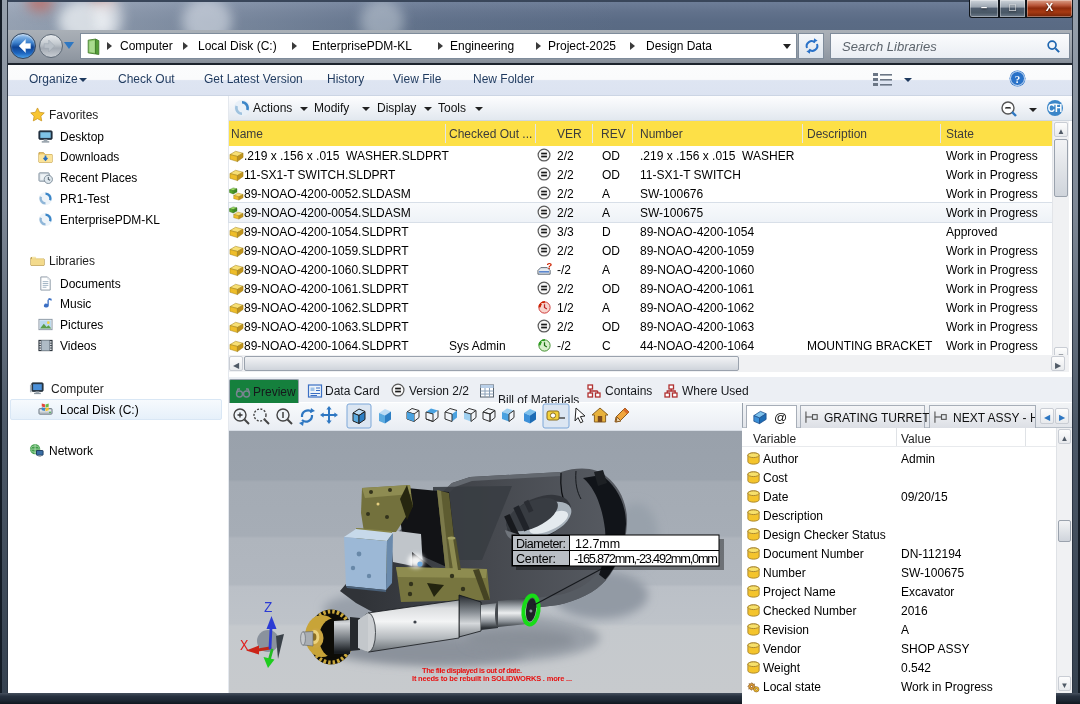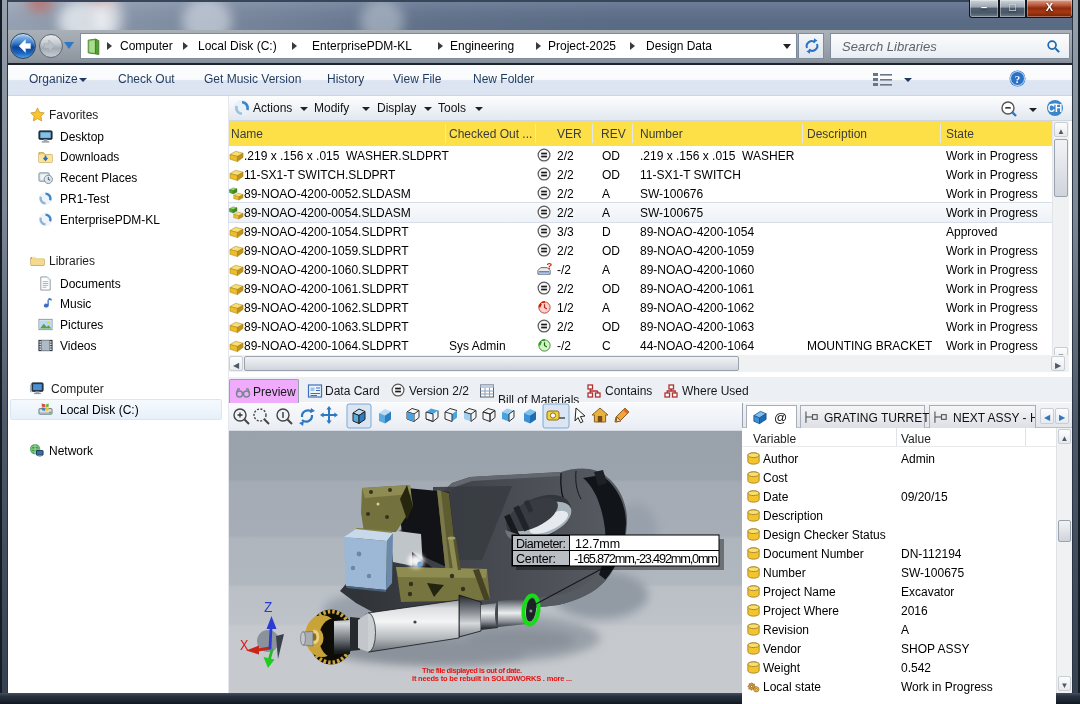--- a/index.html
+++ b/index.html
@@ -100,21 +100,21 @@
 #vscroll { left:1052px; top:121px; width:17px; height:243px; background:#f0f1f3; border-left:1px solid #e2e4e8; }
 #hscroll { left:229px; top:355px; width:840px; height:17px; background:#f0f1f3; }
 .scrollbtn { position:absolute; background:linear-gradient(180deg,#fdfdfd,#e8eaed); border:1px solid #c9cdd4; border-radius:2px; }
 .thumb { position:absolute; background:linear-gradient(180deg,#f2f3f5,#cfd4db); border:1px solid #9aa2ad; border-radius:2px; }
 .arrowglyph { position:absolute; left:0; right:0; text-align:center; color:#505a66; font-size:8px; }
 
 
 #botgap { left:229px; top:372px; width:843px; height:5px; background:#fff; }
 #tabstrip { left:229px; top:377px; width:843px; height:26px; background:#eceff4; border-bottom:1px solid #fff; }
 .ptab { position:absolute; top:2px; height:24px; color:#16181c; font-size:12px; }
-.ptab.sel { background:#f0abfc; border:1px solid #98a1ac; border-bottom:none; border-radius:2px 2px 0 0; }
+.ptab.sel { background:#15803d; border:1px solid #98a1ac; border-bottom:none; border-radius:2px 2px 0 0; }
 #pvtoolbar { left:229px; top:403px; width:513px; height:28px; background:linear-gradient(180deg,#f8fafc,#e9edf3); border-bottom:1px solid #d6dce4; }
 
 
 #viewport { left:229px; top:431px; width:513px; height:262px; overflow:hidden; }
 
 
 #rpanel { left:742px; top:403px; width:330px; height:290px; background:#fff; border-left:1px solid #98a1ac; }
 #rtabs { left:742px; top:403px; width:330px; height:25px; background:linear-gradient(180deg,#f2f4f6,#e2e5ea); border-left:1px solid #98a1ac; border-bottom:1px solid #b9c0c9; }
 .rtab { position:absolute; top:2px; height:23px; font-size:12px; color:#111; background:linear-gradient(180deg,#f5f6f8,#dcdfe5); border:1px solid #a7aeb8; border-bottom:none; }
 .rtab.sel { background:#fff; }
@@ -203,21 +203,21 @@
         <circle cx="6.5" cy="6.5" r="4.2" fill="none" stroke="#1e66b0" stroke-width="1.8"></circle>
         <line x1="10" y1="10" x2="14" y2="14" stroke="#1e66b0" stroke-width="2.2"></line>
       </svg>
   </div>
   <div class="abs" id="navline"></div>
 
   <div class="abs" id="cmdbar">
     <div class="cmditem" style="left:21px;">Organize</div>
     <div class="cmddrop" style="left:71px;"></div>
     <div class="cmditem" style="left:110px;">Check Out</div>
-    <div class="cmditem" style="left:196px;">Get Music Version</div>
+    <div class="cmditem" style="left:196px;">Get Latest Version</div>
     <div class="cmditem" style="left:319px;">History</div>
     <div class="cmditem" style="left:385px;">View File</div>
     <div class="cmditem" style="left:465px;">New Folder</div>
     <svg style="position:absolute;left:864px;top:6px;" width="22" height="18" viewBox="0 0 22 18">
         <g fill="#6b7685">
           <rect x="1" y="2" width="5" height="3"></rect>
           <rect x="1" y="7" width="5" height="3"></rect>
           <rect x="1" y="12" width="5" height="3"></rect>
           <rect x="8" y="3" width="12" height="1.6"></rect>
           <rect x="8" y="8" width="12" height="1.6"></rect>
@@ -1076,21 +1076,21 @@
       </svg>
       <div class="rname">Project Name</div>
       <div class="rval">Excavator</div>
     </div>
     <div class="rrow" style="top:173px;">
       <svg class="ricon" viewBox="0 0 16 16">
         <ellipse cx="8" cy="4.5" rx="6" ry="2.5" fill="#f7e06a" stroke="#a8842d"></ellipse>
         <path d="M2 4.5 v7 a6 2.5 0 0 0 12 0 v-7" fill="#f4c42c" stroke="#a8842d"></path>
         <ellipse cx="8" cy="4.5" rx="6" ry="2.5" fill="#f7e06a" stroke="#a8842d"></ellipse>
       </svg>
-      <div class="rname">Project Where</div>
+      <div class="rname">Checked Number</div>
       <div class="rval">2016</div>
     </div>
     <div class="rrow" style="top:192px;">
       <svg class="ricon" viewBox="0 0 16 16">
         <ellipse cx="8" cy="4.5" rx="6" ry="2.5" fill="#f7e06a" stroke="#a8842d"></ellipse>
         <path d="M2 4.5 v7 a6 2.5 0 0 0 12 0 v-7" fill="#f4c42c" stroke="#a8842d"></path>
         <ellipse cx="8" cy="4.5" rx="6" ry="2.5" fill="#f7e06a" stroke="#a8842d"></ellipse>
       </svg>
       <div class="rname">Revision</div>
       <div class="rval">A</div>

